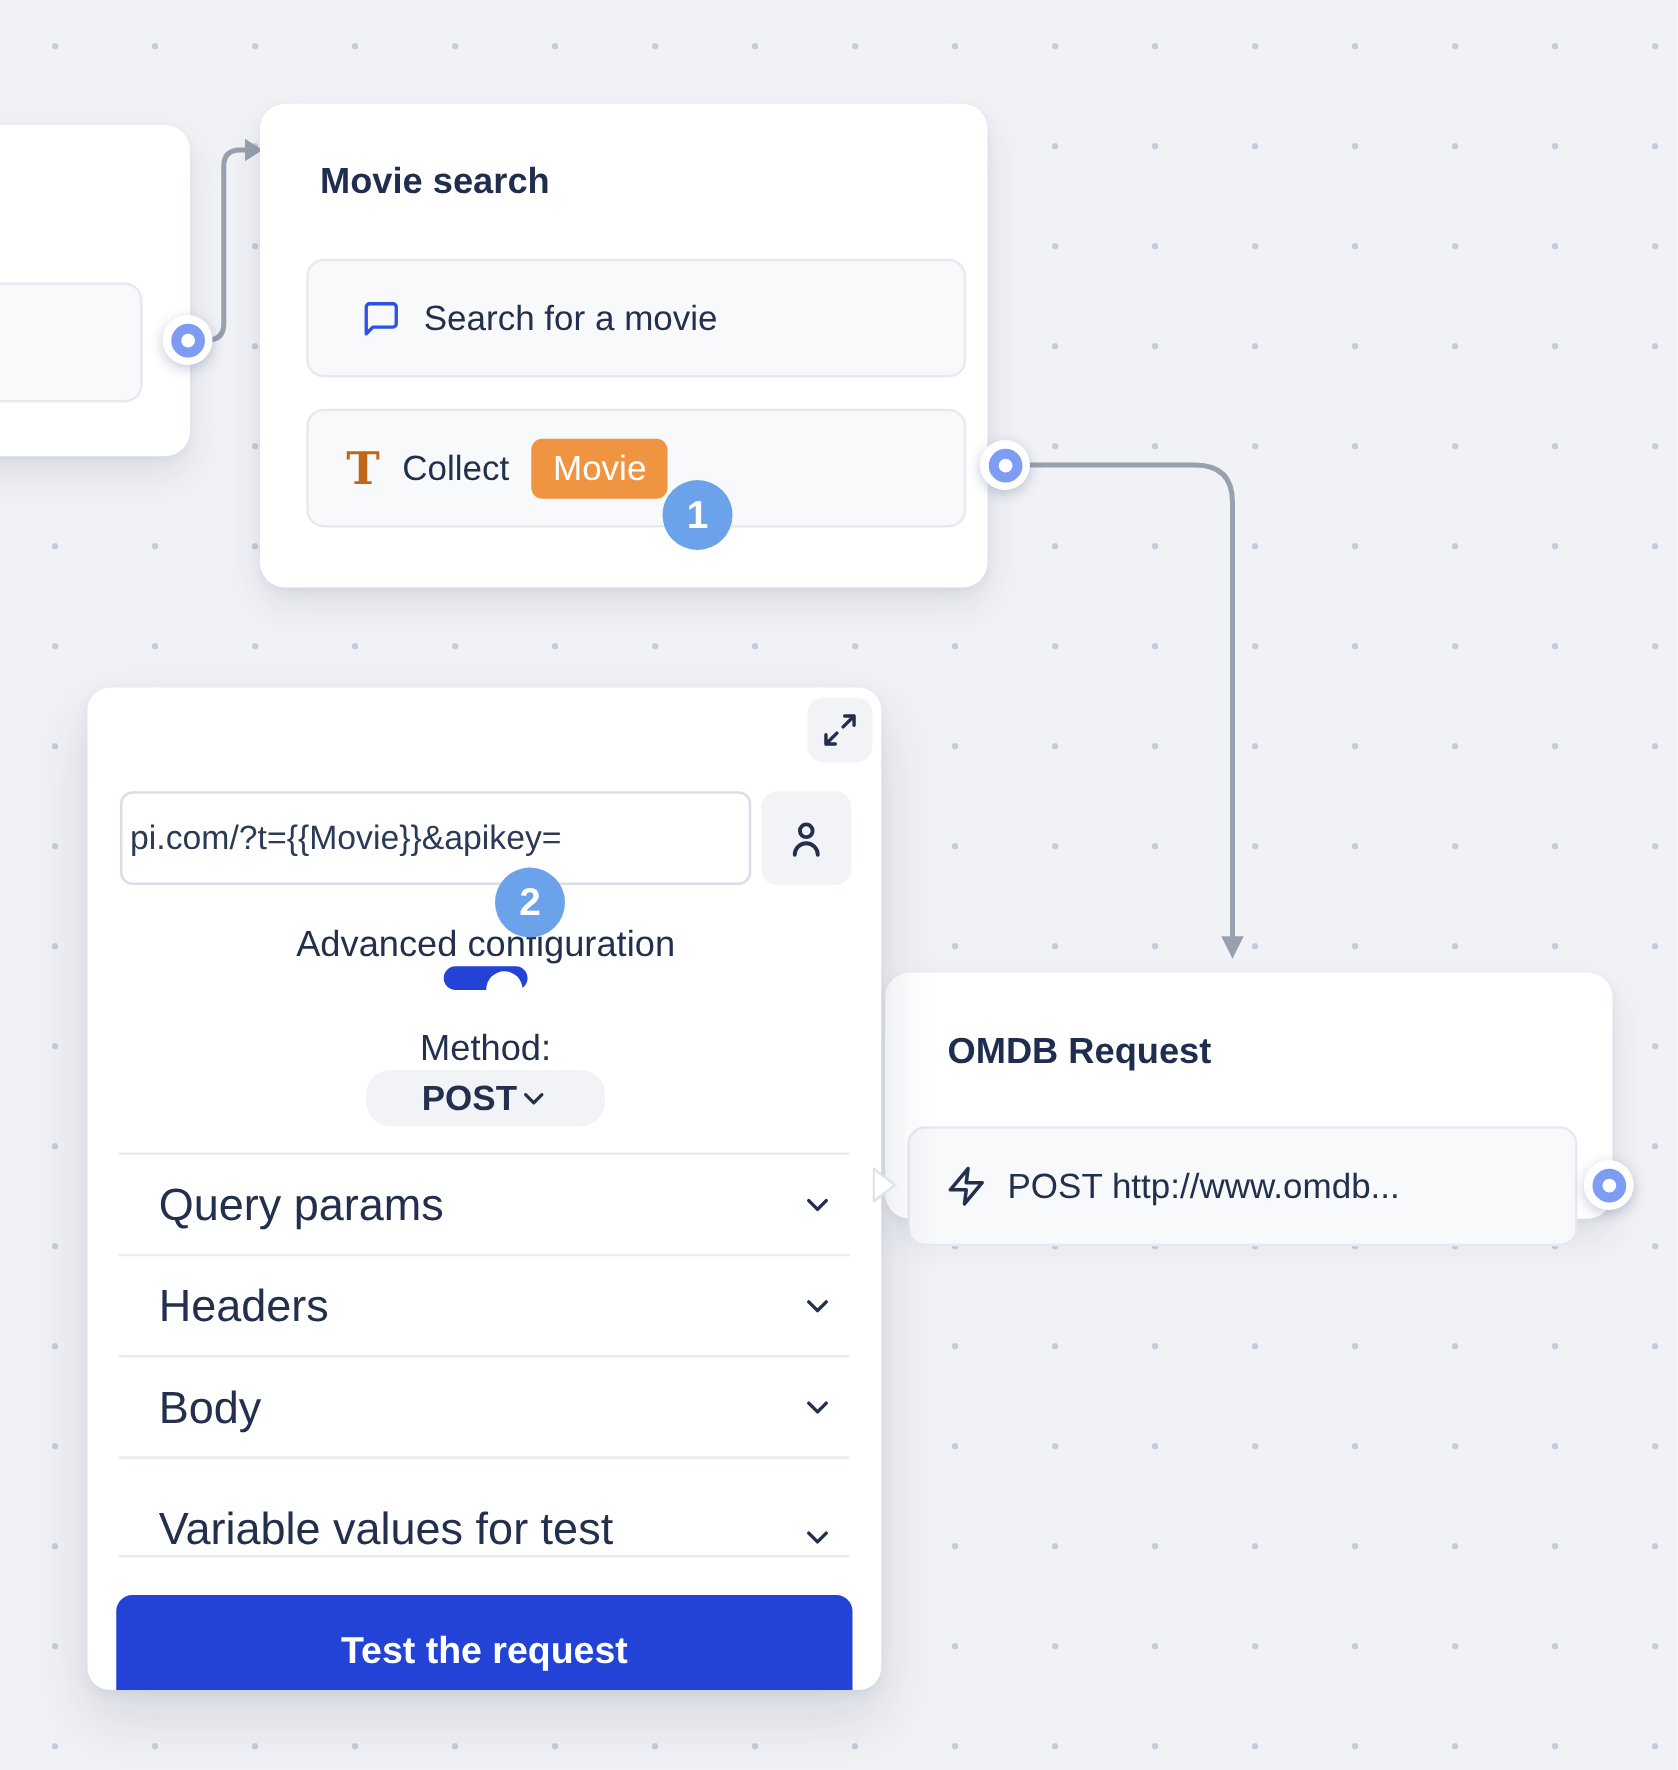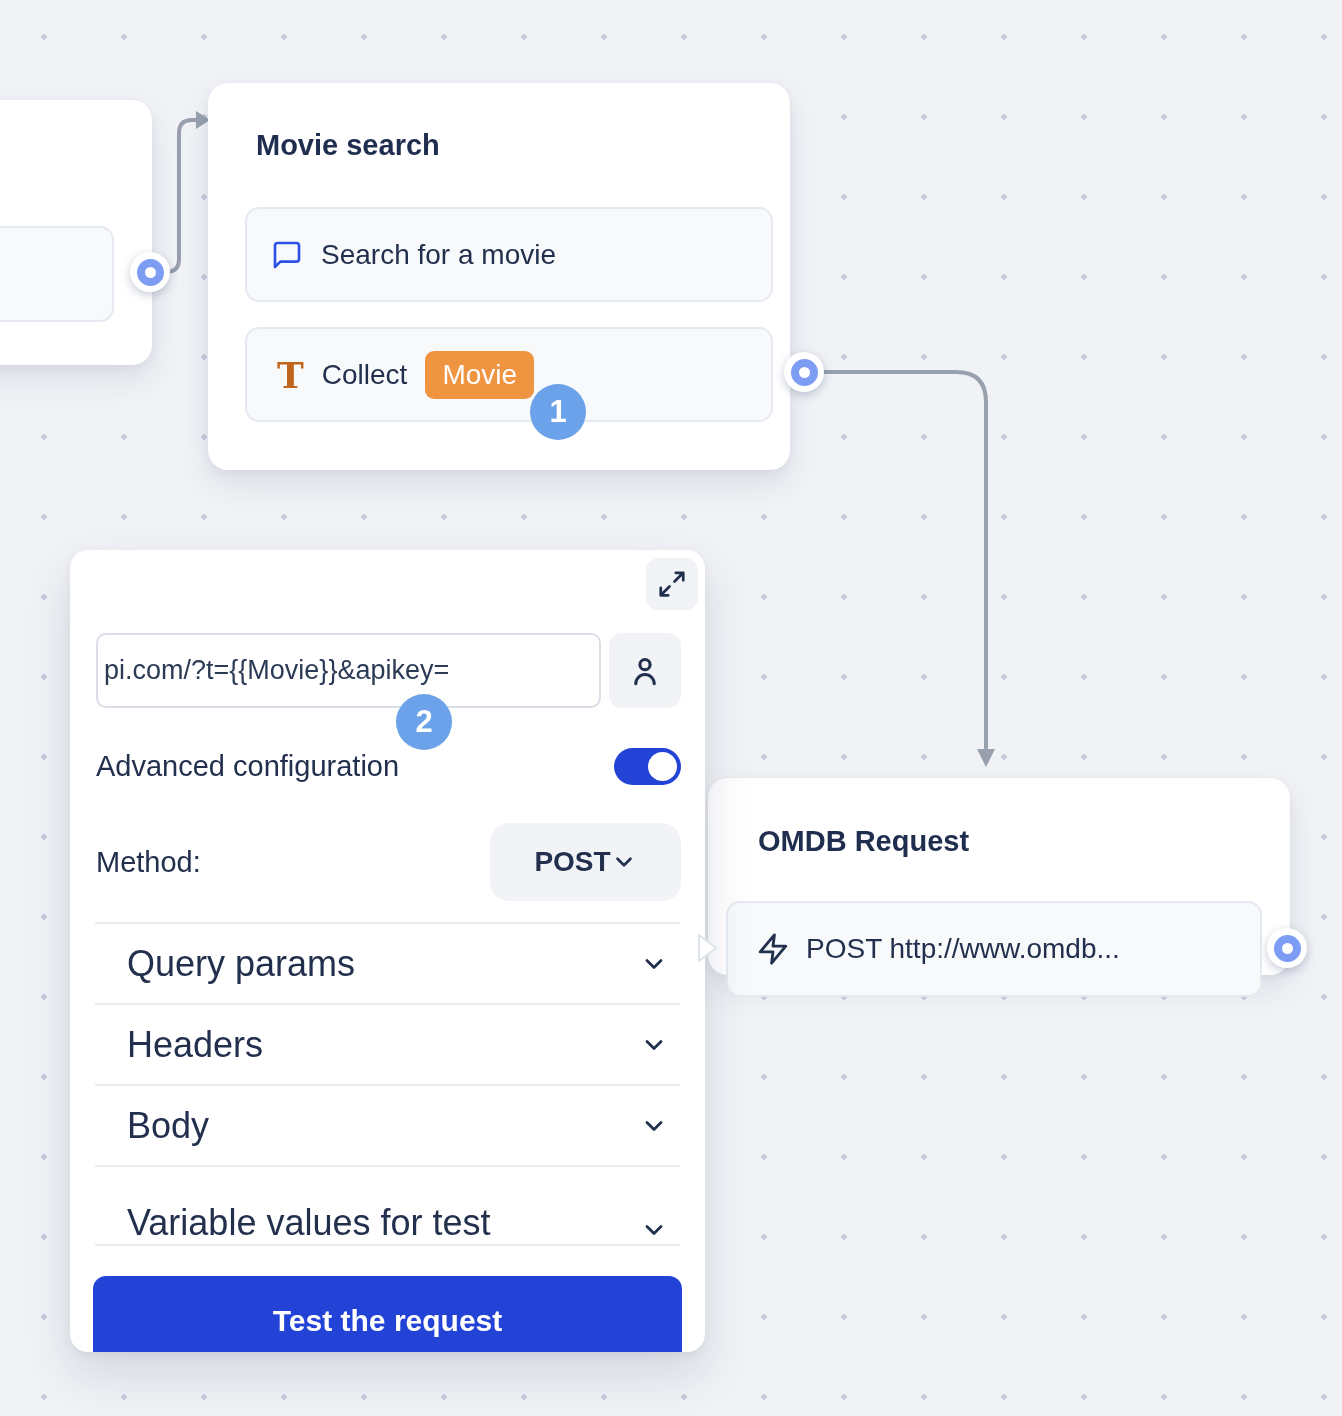--- a/index.html
+++ b/index.html
@@ -67,21 +67,21 @@
     display: flex; align-items: center; justify-content: center; border: none; cursor: pointer;
   }
   .url-input {
     position: absolute; left: 26px; top: 83px; width: 505px; height: 75px;
     border: 2px solid #d9dee7; border-radius: 10px; background: #ffffff;
     font-family: "Liberation Sans", sans-serif; font-size: 27px; color: #2b3a55;
     padding: 0 4px 0 6px; outline: none;
   }
   .panel-label { font-size: 29px; color: #22304e; }
   .flex-between {
-    position: absolute; display: flex; align-items: center; justify-content: space-between;
+    position: absolute; display: flex; align-items: center; justify-content: space-between; flex-direction: column;
   }
   .toggle {
     width: 67px; height: 37px; border-radius: 19px; background: #2342d6; position: relative;
   }
   .toggle .knob {
     position: absolute; right: 4px; top: 4px; width: 29px; height: 29px;
     border-radius: 50%; background: #ffffff;
   }
   .method-select {
     width: 191px; height: 78px; background: #f1f3f6; border-radius: 19px;
@@ -124,21 +124,21 @@
   <div class="card" style="left:-60px; top:100px; width:212px; height:265px; z-index:10;">
     <div class="node-item" style="left:0; top:126px; width:174px; height:96px;"></div>
   </div>
   <div class="port" style="left:130px; top:252px;">
     <div class="port-ring"></div>
   </div>
 
   <div class="card" style="left:208px; top:83px; width:582px; height:387px; z-index:10;">
     <div class="node-title" style="left:48px; top:46px;">Movie search</div>
 
-    <div class="node-item" style="left:37px; top:124px; width:528px; height:95px; padding-left:24px; gap:18px;">
+    <div class="node-item" style="left:37px; top:124px; width:528px; height:95px; padding-left:42px; gap:18px;">
       <svg width="32" height="32" viewBox="0 0 24 24">
         <path d="M21 15a2 2 0 0 1-2 2H7l-4 4V5a2 2 0 0 1 2-2h14a2 2 0 0 1 2 2z" fill="none" stroke="#2d50e6" stroke-width="2" stroke-linejoin="round"></path>
       </svg>
       <span class="label">Search for a movie</span>
     </div>
 
     <div class="node-item" style="left:37px; top:244px; width:528px; height:95px; padding-left:30px; gap:18px;">
       <span style="font-family:'DejaVu Serif', serif; font-size:36px; font-weight:600; color:#c0651c; line-height:1;">T</span>
       <span class="label">Collect</span>
       <span class="chip">Movie</span>

